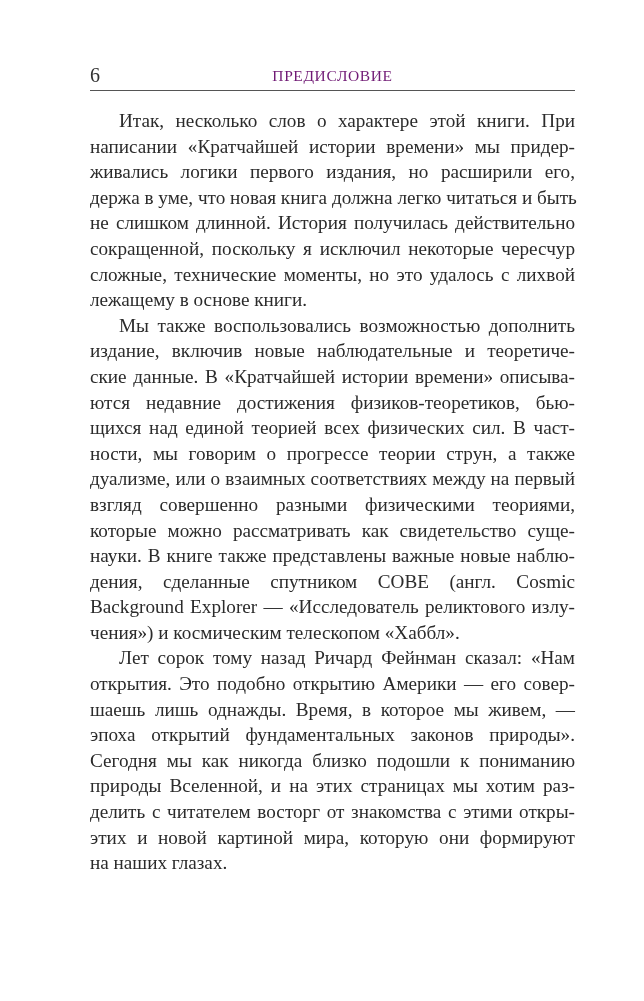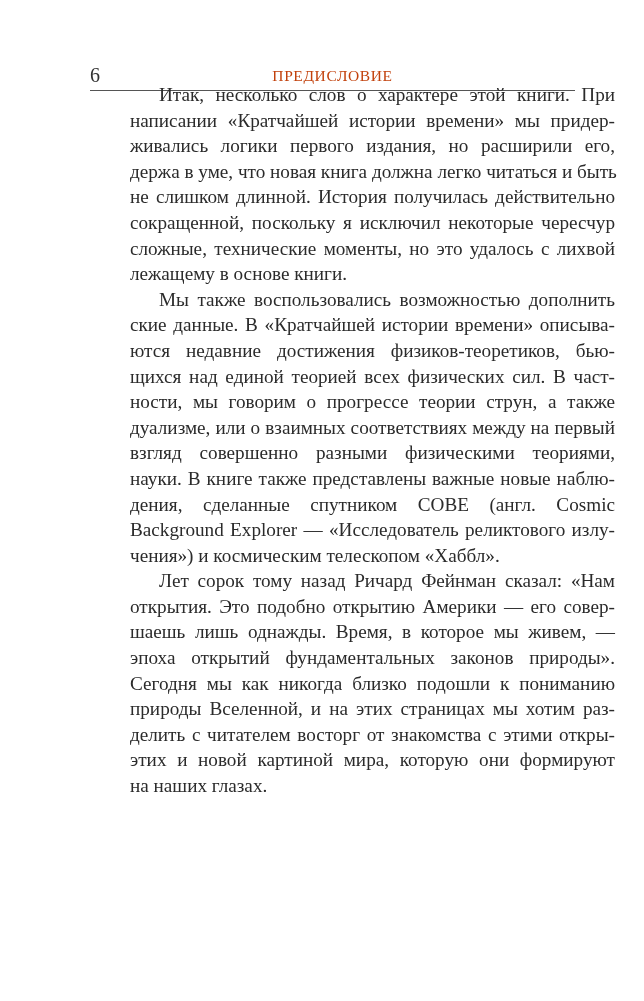--- a/index.html
+++ b/index.html
@@ -39,28 +39,27 @@
     }
     .section-title {
       position: absolute;
       left: 0;
       right: 0;
       top: 1px;
       text-align: center;
       font-size: 15.5px;
       letter-spacing: 0.6px;
       line-height: 22px;
-      color: #c2410c;
+      color: #701a75;
     }
     .body-text {
       position: absolute;
-      top: 82px;
+      top: 108px;
       left: 0;
       width: 485px;
-      margin-left: 40px;
     }
     .line {
       display: block;
       font-size: 19.2px;
       line-height: 25.6px;
       height: 25.6px;
       white-space: nowrap;
       text-align: justify;
       text-align-last: justify;
       overflow: visible;
@@ -93,26 +92,28 @@
       <span class="line">живались логики первого издания, но расширили его,</span>
       <span class="line">держа в уме, что новая книга должна легко читаться и быть</span>
       <span class="line">не слишком длинной. История получилась действительно</span>
       <span class="line">сокращенной, поскольку я исключил некоторые чересчур</span>
       <span class="line">сложные, технические моменты, но это удалось с лихвой</span>
       <span class="line last">лежащему в основе книги.</span>
     </div>
 
     <div class="paragraph">
       <span class="line indent">Мы также воспользовались возможностью дополнить</span>
+      <span class="line">издание, включив новые наблюдательные и теоретиче-</span>
       <span class="line">ские данные. В «Кратчайшей истории времени» описыва-</span>
       <span class="line">ются недавние достижения физиков-теоретиков, бью-</span>
       <span class="line">щихся над единой теорией всех физических сил. В част-</span>
       <span class="line">ности, мы говорим о прогрессе теории струн, а также</span>
       <span class="line">дуализме, или о взаимных соответствиях между на первый</span>
       <span class="line">взгляд совершенно разными физическими теориями,</span>
+      <span class="line">которые можно рассматривать как свидетельство суще-</span>
       <span class="line">науки. В книге также представлены важные новые наблю-</span>
       <span class="line"><span>дения, сделанные спутником </span><span class="it">COBE</span><span> (англ. </span><span class="it">Cosmic</span></span>
       <span class="line"><span class="it">Background Explorer</span><span> — «Исследователь реликтового излу-</span></span>
       <span class="line last">чения») и космическим телескопом «Хаббл».</span>
     </div>
 
     <div class="paragraph">
       <span class="line indent">Лет сорок тому назад Ричард Фейнман сказал: «Нам</span>
       <span class="line">открытия. Это подобно открытию Америки — его совер-</span>
       <span class="line">шаешь лишь однажды. Время, в которое мы живем, —</span>

